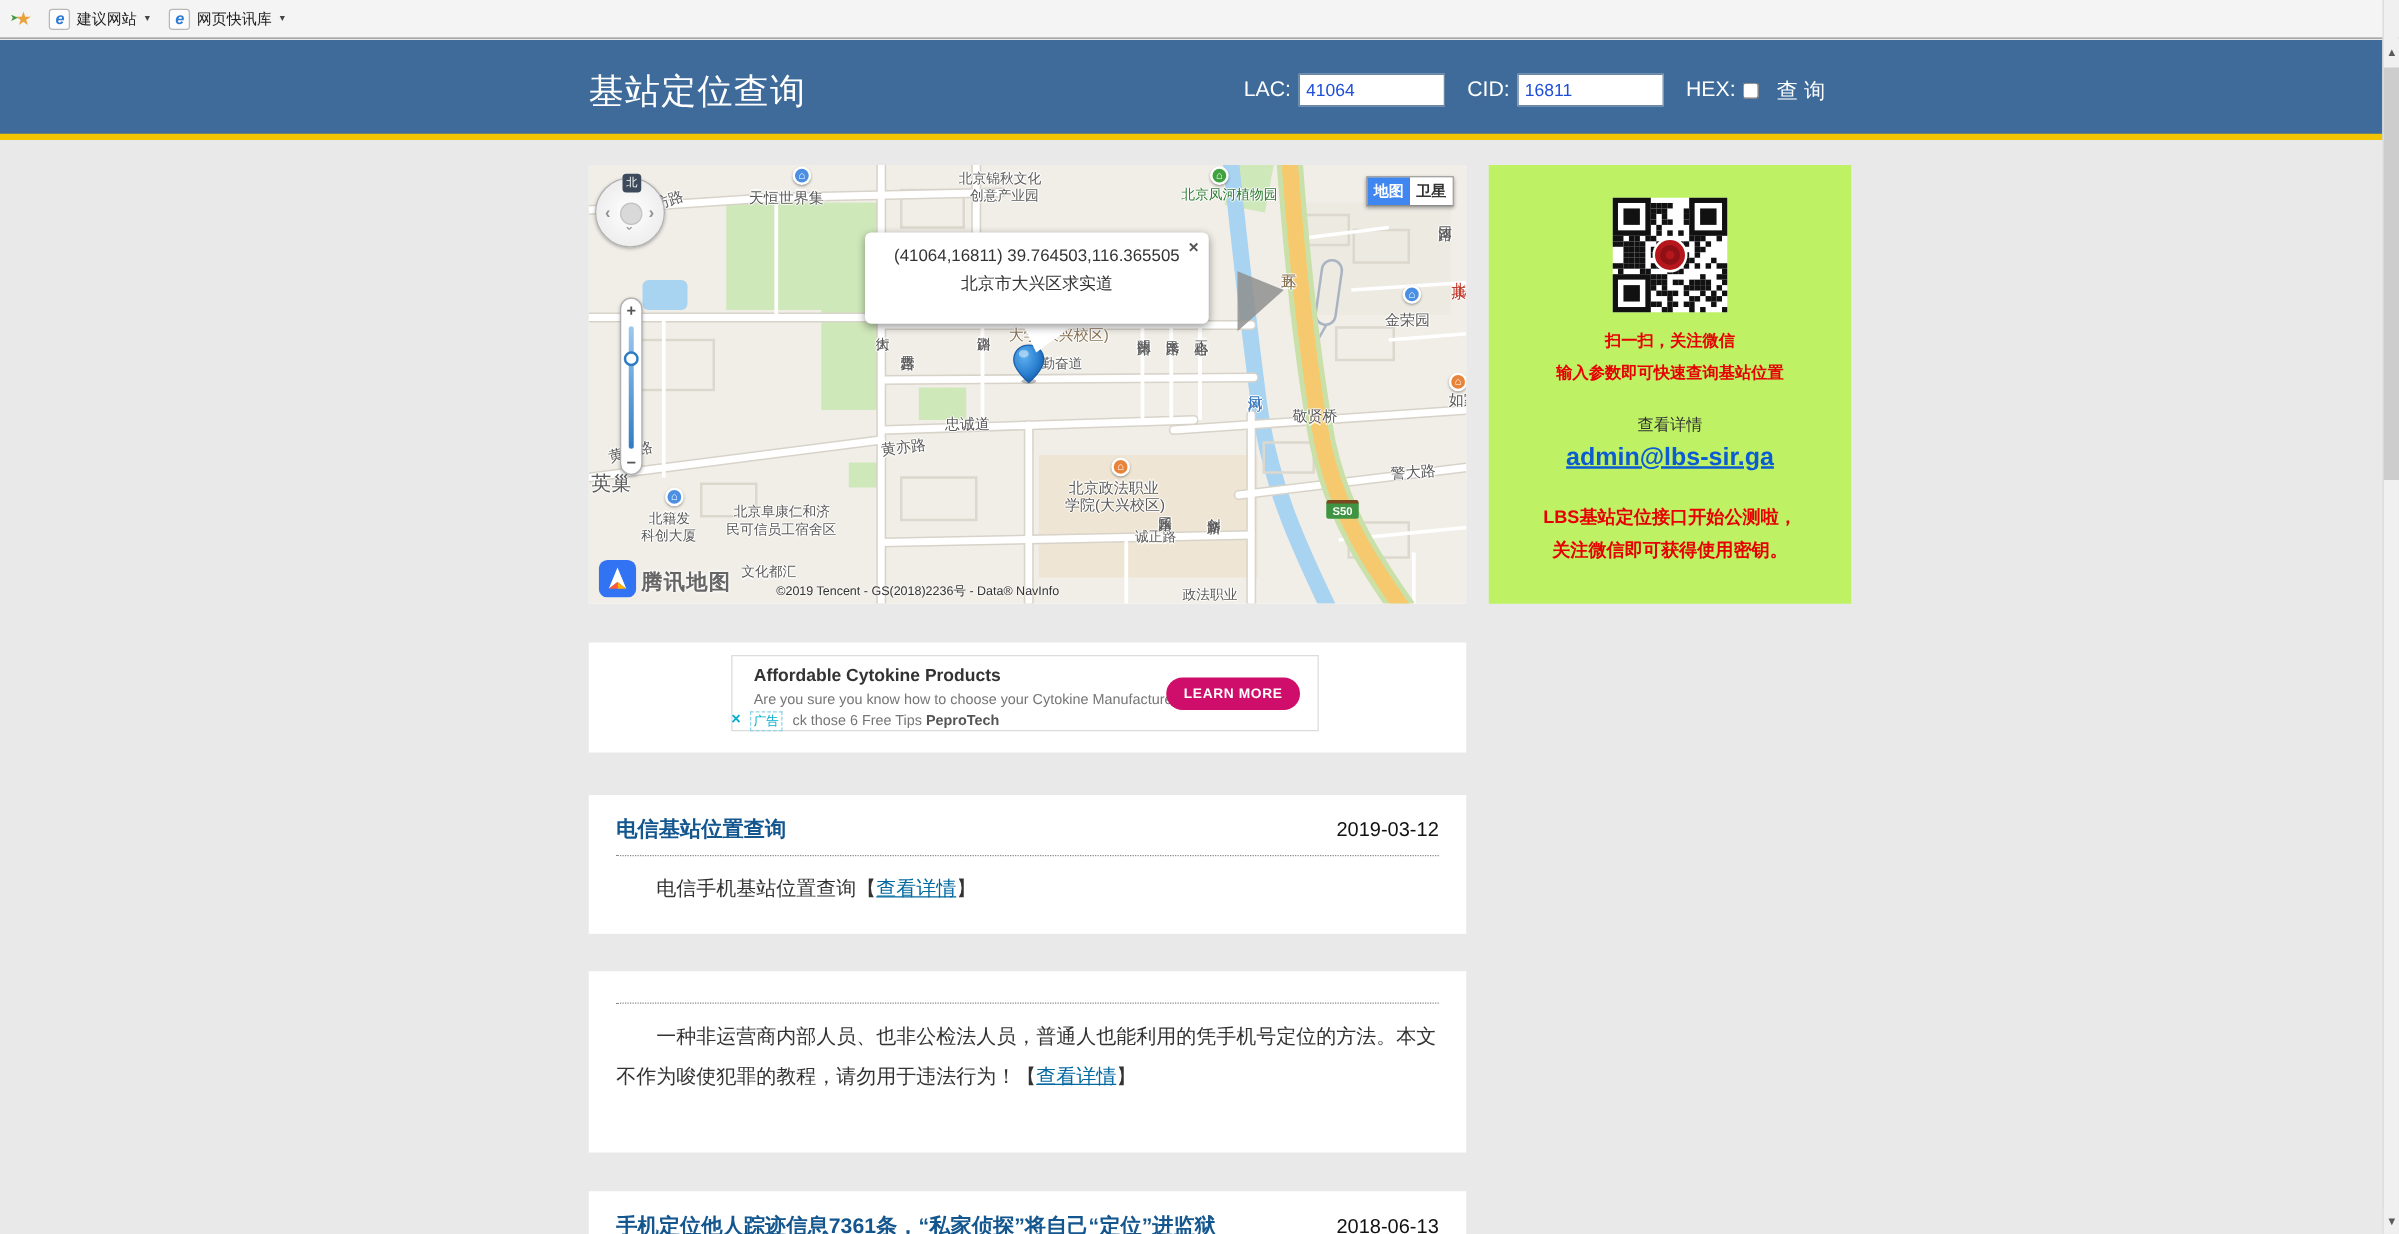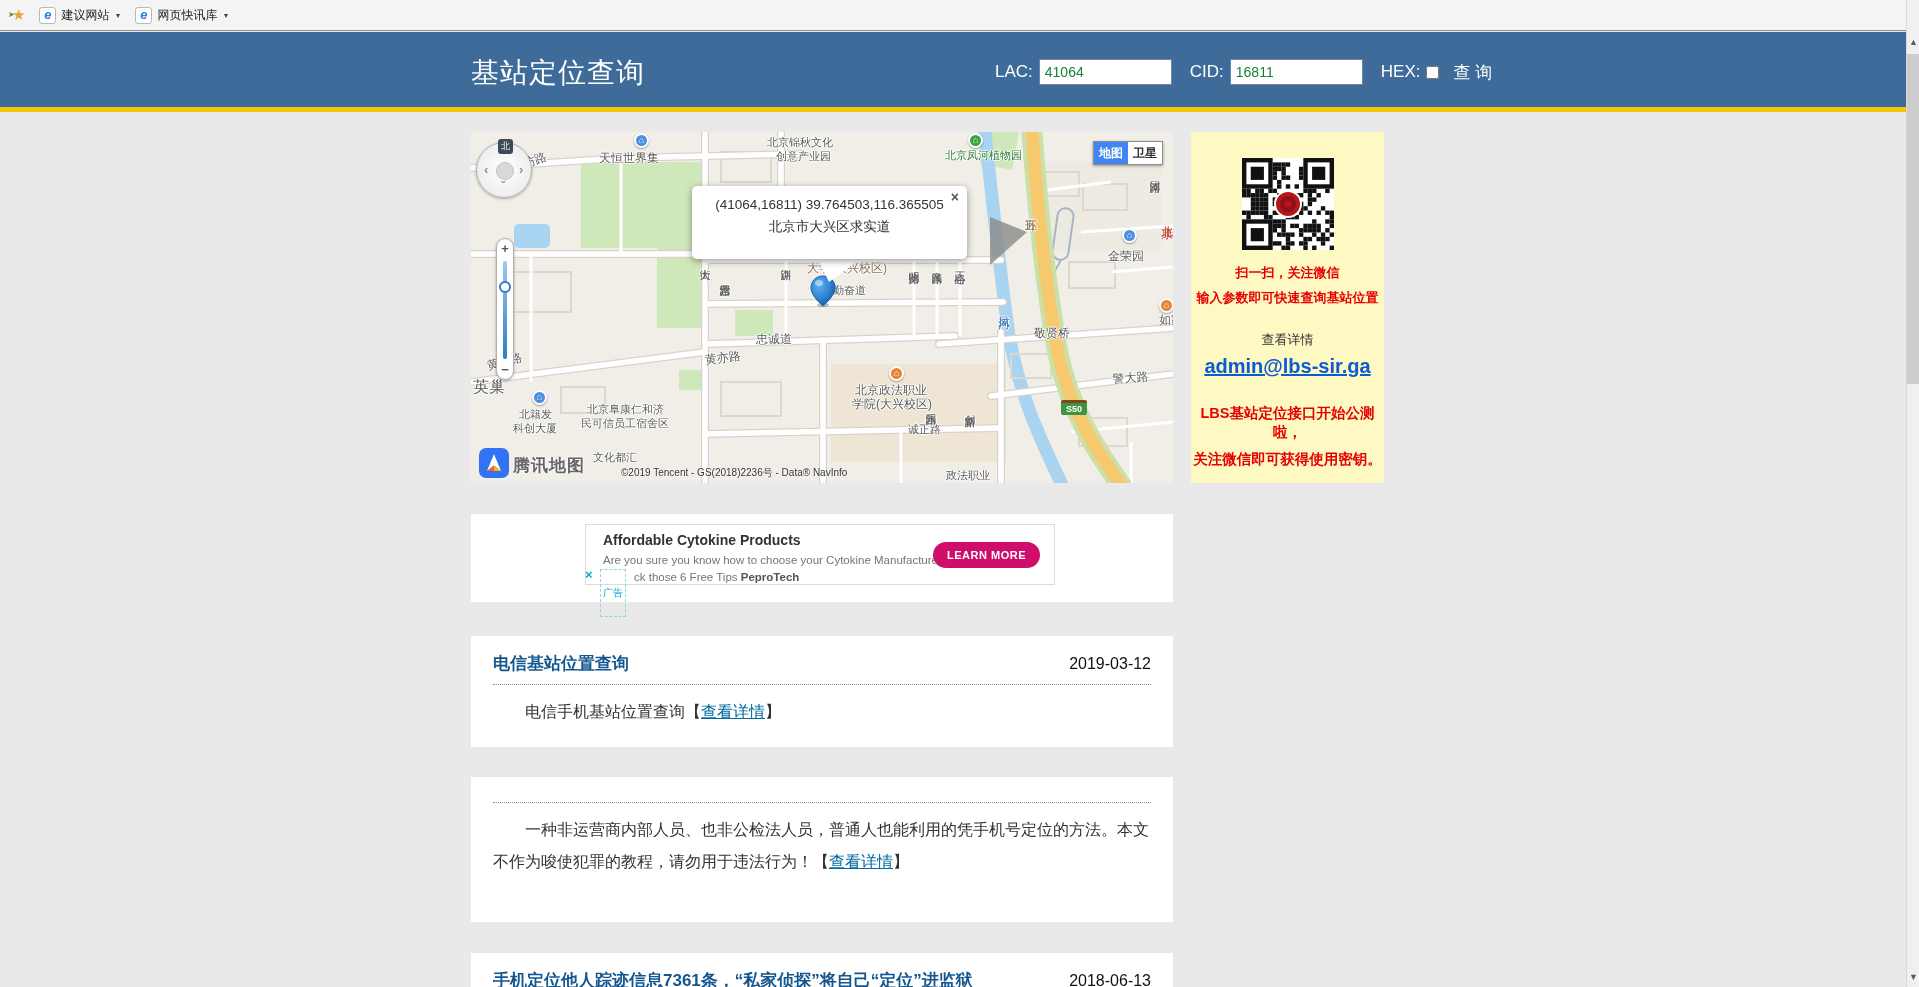--- a/index.html
+++ b/index.html
@@ -15,29 +15,29 @@
   .ie-ico { width:17px; height:17px; border:1px solid #b8b8b8; border-radius:3px; background:#fdfdfd;
     color:#2e7cd6; font-weight:bold; font-style:italic; font-size:13px; line-height:14px; text-align:center; margin-right:5px;}
   .bar-caret { font-size:7px; color:#444; margin-left:5px; }
 
   
   .site-header { position:absolute; left:0; top:32px; width:1906px; height:80px;
     background:#3e6b99; border-bottom:5px solid #f3c500; z-index:10;}
   .site-title { position:absolute; left:471px; top:22px; color:#fff; font-size:28px; letter-spacing:1px;}
   .hdr-controls { position:absolute; left:995px; top:0; height:80px; display:flex; align-items:center; }
   .hdr-label { color:#fff; font-size:17px; margin-right:6px; }
-  .hdr-input { width:133px; height:26px; border:1px solid #6b87a5; background:#fff; font-size:14px;
-    padding:2px 5px; color:#15803d; font-family:"Liberation Sans",sans-serif;}
+  .hdr-input { width:117px; height:26px; border:1px solid #6b87a5; background:#fff; font-size:14px;
+    padding:2px 5px; color:#1d4ed8; font-family:"Liberation Sans",sans-serif;}
   .hdr-gap { width:18px; }
   .hex-box { width:13px; height:13px; margin-right:14px; accent-color:#fff; }
   .query-btn { color:#fff; font-size:17px; cursor:pointer; white-space:nowrap; }
 
   
   .map-card { position:absolute; left:471px; top:132px; width:702px; height:351px; background:#fff; overflow:hidden; z-index:5;}
-  .side-card { position:absolute; left:1191px; top:132px; width:193px; height:351px; background:#fef9c3; text-align:center; z-index:5;}
+  .side-card { position:absolute; left:1191px; top:132px; width:290px; height:351px; background:#bef264; text-align:center; z-index:5;}
   .ad-card  { position:absolute; left:471px; top:514px; width:702px; height:88px; background:#fff; z-index:5;}
   .article-card { position:absolute; left:471px; width:702px; background:#fff; padding:16px 22px; z-index:5;}
   #card-a0 { top:636px; height:111px; }
   #card-a1 { top:777px; height:145px; }
   #card-a2 { top:953px; height:120px; }
 
   
   .map-inner { position:relative; width:702px; height:351px; background:#f1eee8; overflow:hidden;}
   .map-inner svg.base { position:absolute; left:0; top:0; z-index:0;}
   .mlabel { position:absolute; z-index:2; font-size:11px; color:#5a5a5a; white-space:nowrap;
@@ -93,21 +93,21 @@
   
   .ad-creative { position:absolute; left:114px; top:10px; width:470px; height:61px; border:1px solid #dcdcdc; background:#fff;}
   .ad-title { position:absolute; left:17px; top:7px; font-size:14px; font-weight:bold; color:#333;}
   .ad-line1 { position:absolute; left:17px; top:29px; font-size:11.5px; color:#757575;}
   .ad-line2 { position:absolute; left:48px; top:46px; font-size:11.5px; color:#757575;}
   .ad-brand { font-weight:bold; color:#555;}
   .ad-cta { position:absolute; right:14px; top:17px; background:#cf0e6b; color:#fff; font-size:11px;
     font-weight:bold; padding:7px 14px; border-radius:14px; cursor:pointer; letter-spacing:.5px;}
   .ad-x { position:absolute; left:-1px; top:42px; color:#00aecd; font-size:13px; font-weight:bold; cursor:pointer;}
   .ad-badge { position:absolute; left:14px; top:44px; color:#00aecd; font-size:10px;
-    border:1px dashed #8fd4e4; padding:16px 2px; cursor:pointer;}
+    border:1px dashed #8fd4e4; padding:0 2px; cursor:pointer;}
 
   
   .art-head { display:flex; justify-content:space-between; align-items:baseline;}
   .art-title { font-size:17px; font-weight:bold; color:#14568e; cursor:pointer;}
   .art-date { font-size:16px; color:#111;}
   .art-rule { border-bottom:1px dotted #8a8a8a; margin-top:9px;}
   .art-body { margin-top:11px; font-size:16px; color:#333; line-height:32px; text-indent:2em;}
   .art-link { color:#0369a1; text-decoration:underline; cursor:pointer;}
 
   

